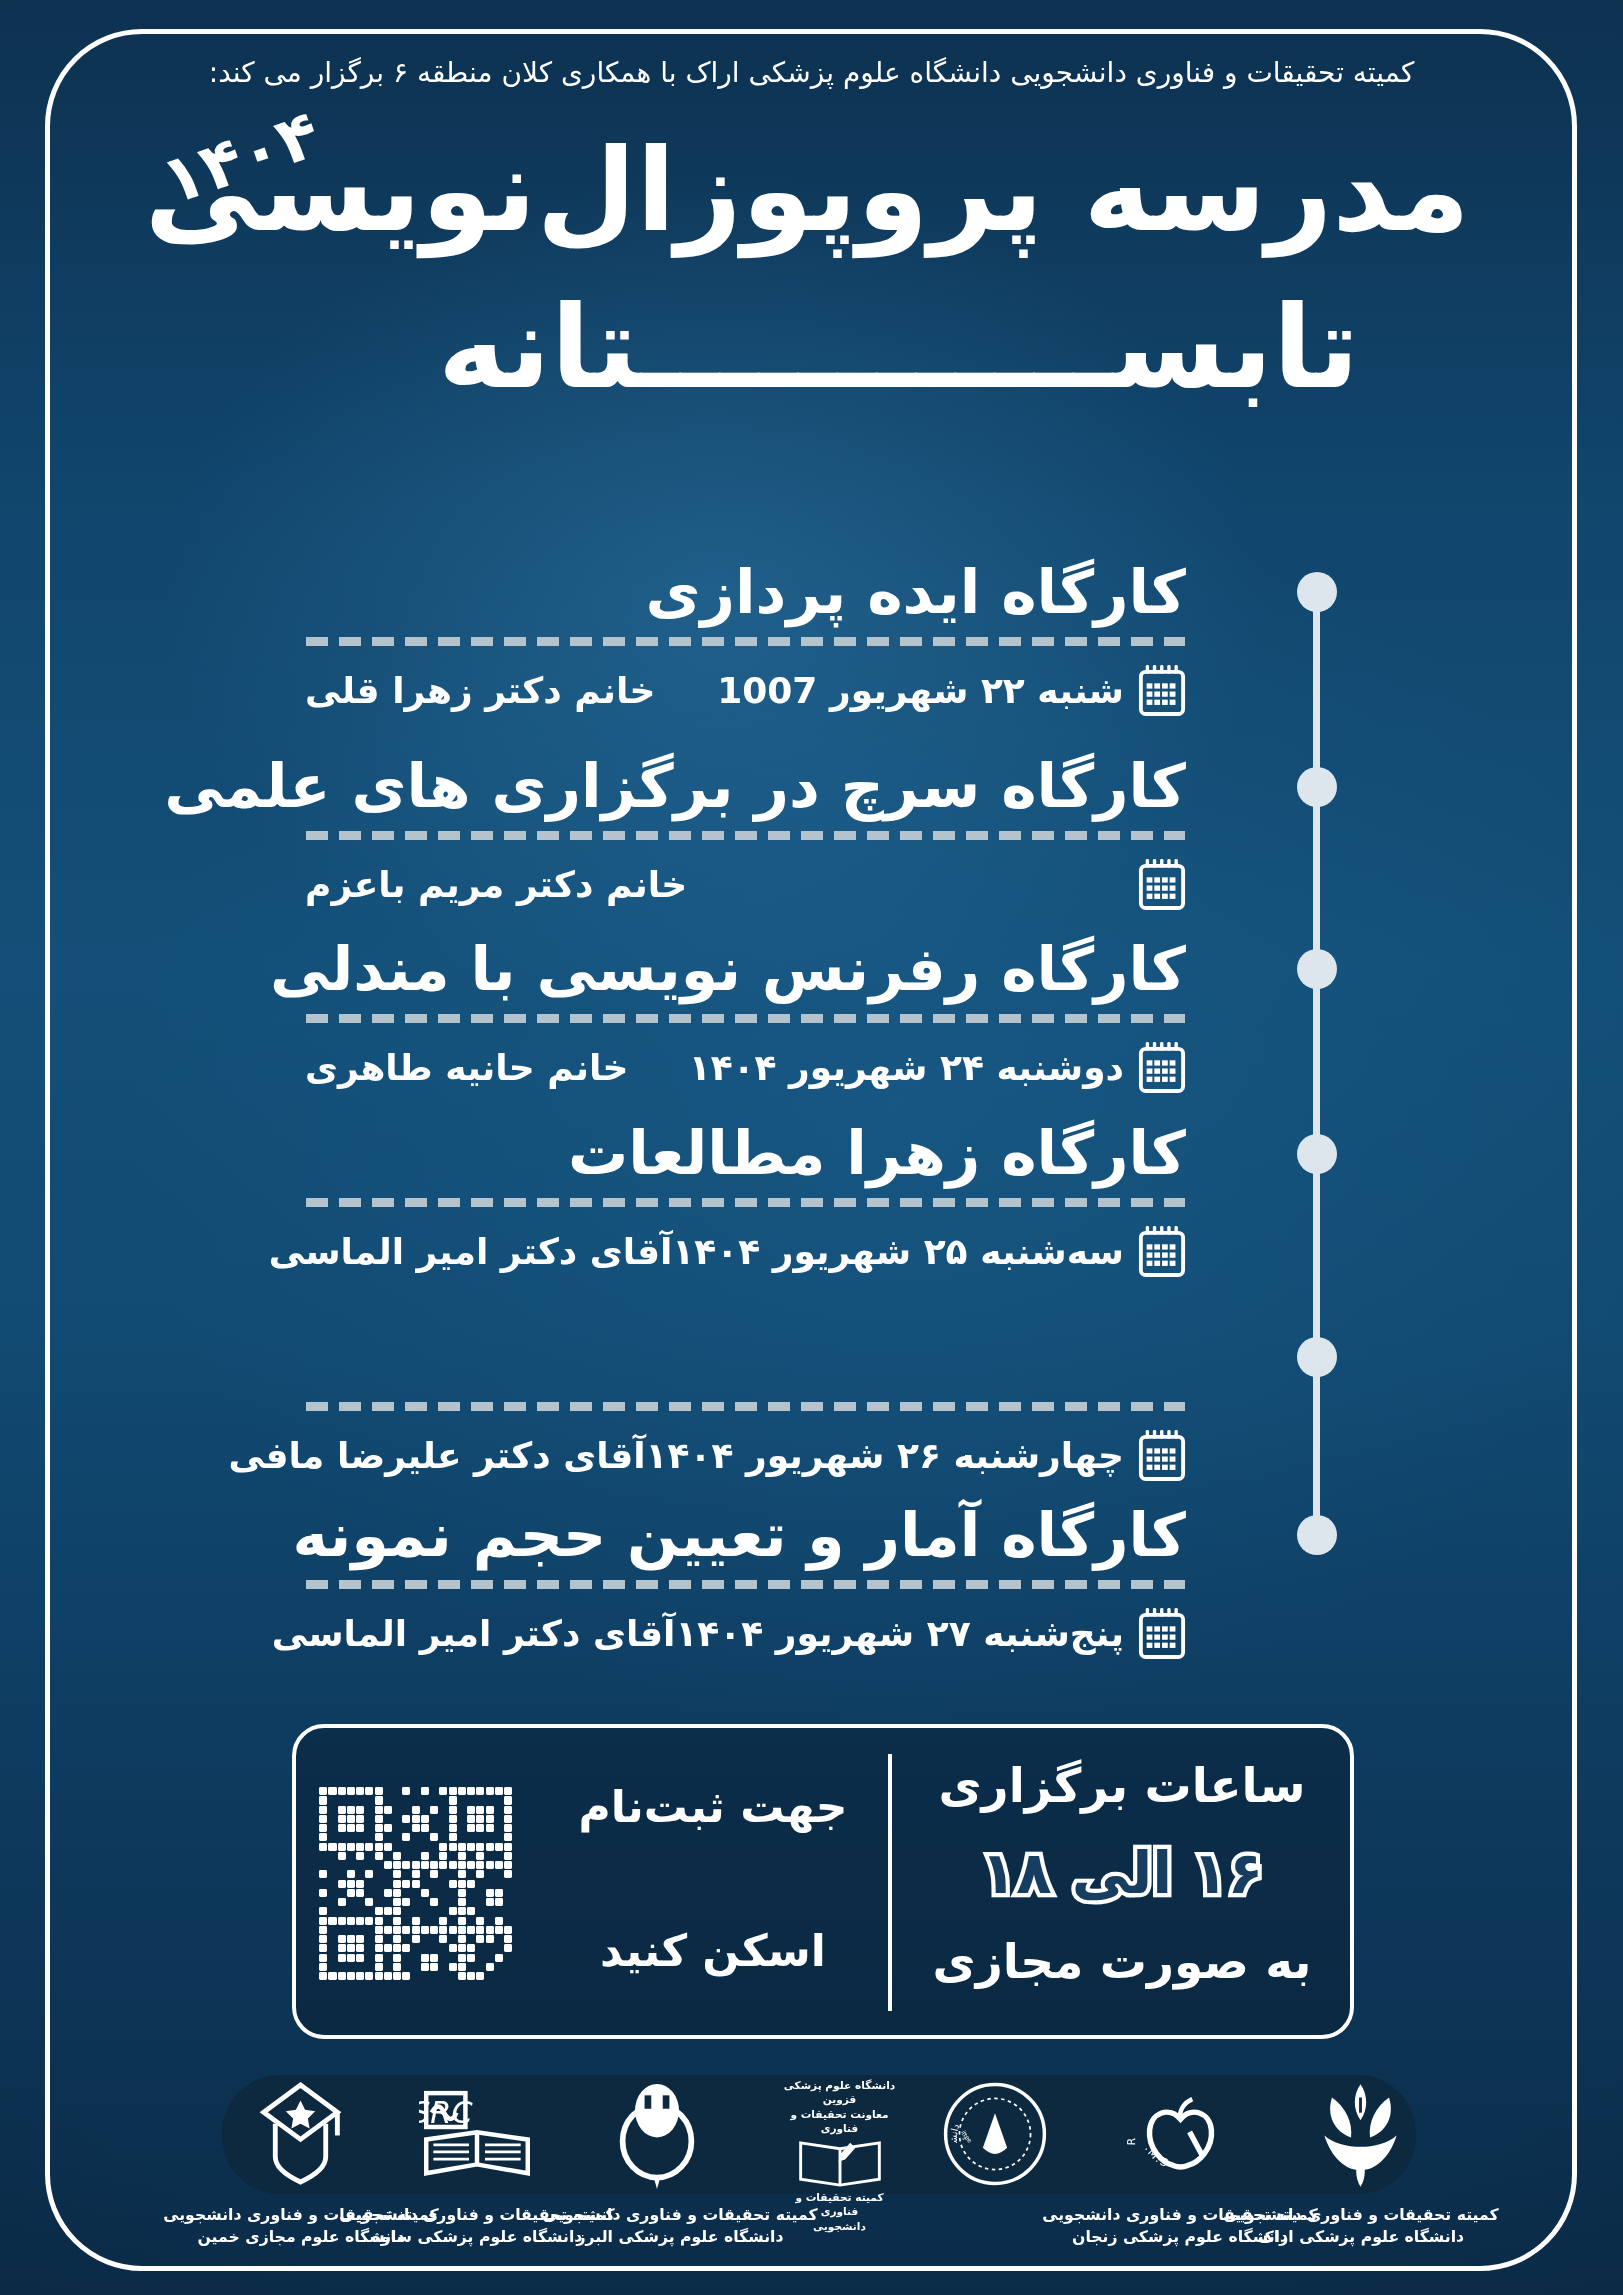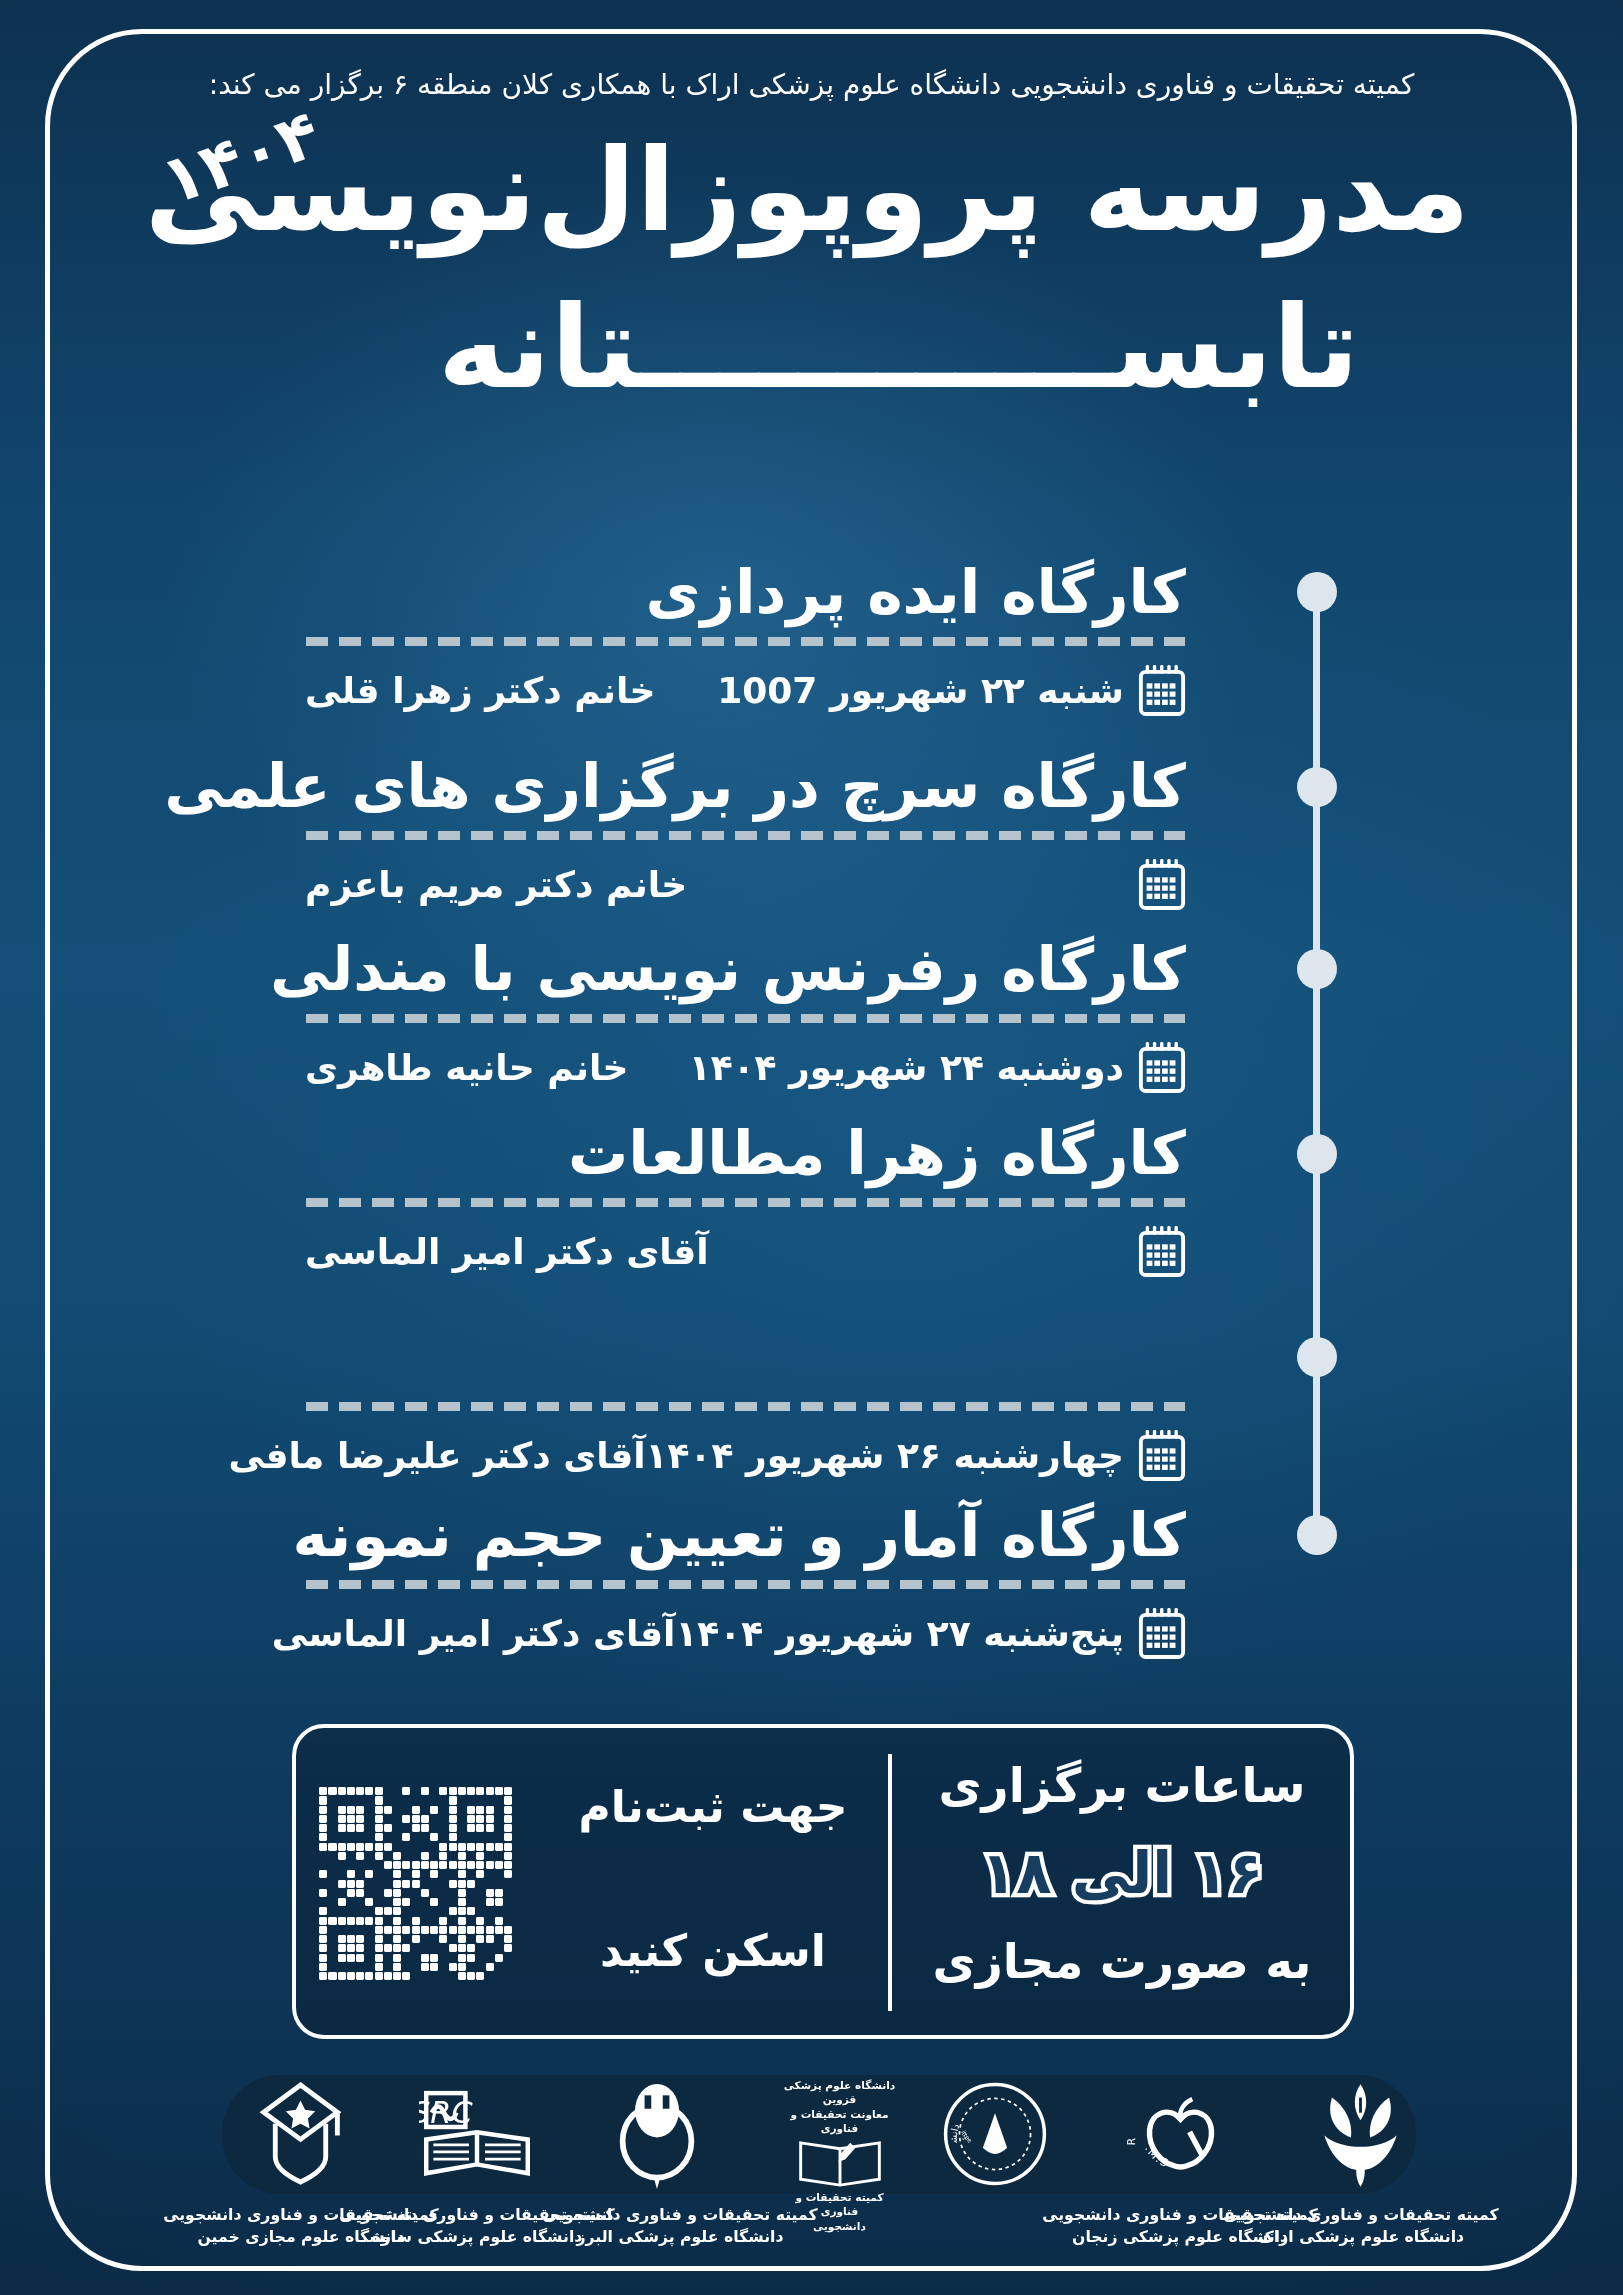--- a/index.html
+++ b/index.html
@@ -9,21 +9,21 @@
     background:
       radial-gradient(787px 602px at 44% 26%, rgba(54,130,178,0.38), rgba(54,130,178,0) 70%),
       radial-gradient(1064px 879px at 55% 48%, rgba(32,104,152,0.35), rgba(32,104,152,0) 72%),
       radial-gradient(160% 120% at 50% 45%, rgba(0,0,0,0) 48%, rgba(5,18,33,0.6) 100%),
       linear-gradient(180deg,#0d3150 0%,#11466d 22%,#134f78 42%,#114a72 58%,#0e3a5e 78%,#0b2c49 100%);
   }
   
   .frame{position:absolute;left:45px;top:29px;width:1532px;height:2242px;
     border:5.6px solid #fff;border-radius:97px;box-sizing:border-box;}
   
-  .header{position:absolute;top:68px;left:120px;right:120px;text-align:center;
+  .header{position:absolute;top:56px;left:120px;right:120px;text-align:center;
     font-size:28px;font-weight:normal;white-space:nowrap;}
   
   .year{position:absolute;left:160px;top:119px;font-size:66px;font-weight:bold;
     transform:rotate(-19deg);transform-origin:center;}
   .title1{position:absolute;right:153px;top:121px;font-size:115px;font-weight:bold;
     line-height:1.2;white-space:nowrap;}
   .title2{position:absolute;right:153px;top:281px;width:1143px;text-align:center;
     font-size:115px;font-weight:bold;line-height:1.15;white-space:nowrap;}
   
   .tline{position:absolute;left:1313px;top:592px;width:6.5px;height:943px;background:#dde6ec;border-radius:3.2px;}
@@ -214,20 +214,21 @@
             <rect x="18" y="55" width="12" height="11"></rect>
             <rect x="34" y="55" width="12" height="11"></rect>
             <rect x="50" y="55" width="12" height="11"></rect>
             <rect x="66" y="55" width="12" height="11"></rect>
             <rect x="18" y="72" width="12" height="11"></rect>
             <rect x="34" y="72" width="12" height="11"></rect>
             <rect x="50" y="72" width="12" height="11"></rect>
             <rect x="66" y="72" width="12" height="11"></rect>
           </g>
       </svg>
+      <span>سه‌شنبه ۲۵ شهریور ۱۴۰۴</span>
     </div>
     <div class="wpres">آقای دکتر امیر الماسی</div>
   </div>
 </div>
 
 <div class="wblock" style="top:1311px">
   <div class="wdash"></div>
   <div class="wdetail">
     <div class="wdate">
       <svg class="cal" viewBox="0 0 100 108">

